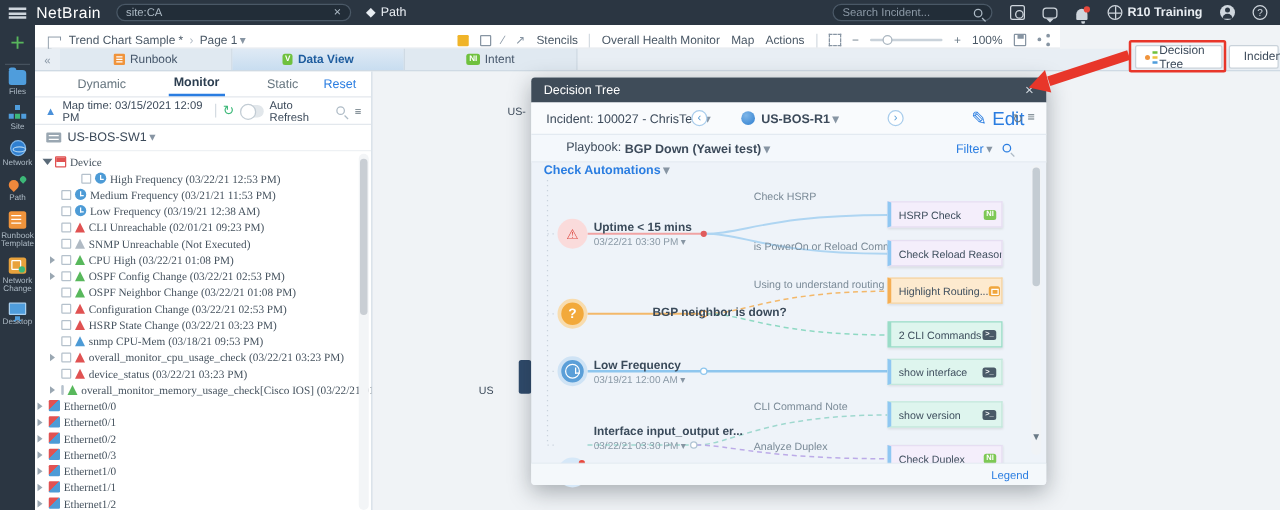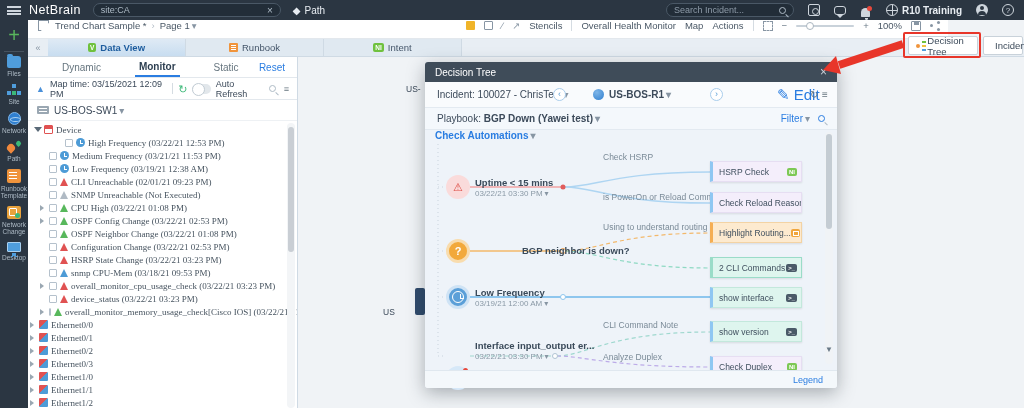--- a/index.html
+++ b/index.html
@@ -54,21 +54,21 @@
   .path-icon::after { content:""; position:absolute; right:0; top:0; width:5px; height:5px; background:#3cb878; border-radius:50% 50% 50% 0; transform:rotate(-45deg); }
   .runbook-template-icon { background:#f0943c; height:14px; border-radius:2px; }
   .runbook-template-icon::before { content:""; position:absolute; left:2px; top:3px; width:8px; height:1px; background:#fff; box-shadow:0 3px 0 #fff, 0 6px 0 #fff; }
   .network-change-icon { background:#e8a23c; height:13px; border-radius:2px; }
   .network-change-icon::before { content:""; position:absolute; left:2px; top:2px; width:6px; height:6px; border:1px solid #fff; border-radius:1px; }
   .network-change-icon::after { content:""; position:absolute; right:1px; bottom:1px; width:5px; height:5px; background:#3cb878; border-radius:50%; }
   .desktop-icon { background:#4f9ddc; height:10px; border-radius:1px; border:1px solid #a9d0f0; }
   .desktop-icon::after { content:""; position:absolute; left:4px; top:10px; width:4px; height:3px; background:#4f9ddc; box-shadow:-2px 2px 0 -1px #4f9ddc, 2px 2px 0 -1px #4f9ddc; }
 
   
-  #crumbrow { position:absolute; left:28px; top:20px; width:920px; height:19px; background:#fff; border-bottom:1px solid #e3e8ed; display:flex; align-items:flex-start; font-size:9.5px; color:#4a5866; z-index:3; }
+  #crumbrow { position:absolute; left:28px; top:20px; width:820px; height:19px; background:#fff; border-bottom:1px solid #e3e8ed; display:flex; align-items:flex-end; font-size:9.5px; color:#4a5866; z-index:3; }
   .ic-corners { width:9px; height:9px; position:relative; margin:0 8px 0 10px; }
   .ic-corners::before, .ic-corners::after { content:""; position:absolute; width:9px; height:9px; }
   .ic-corners::before { border-left:1.5px solid #8795a3; border-top:1.5px solid #8795a3; clip-path:polygon(0 0,100% 0,100% 30%,30% 30%,30% 100%,0 100%); border:1.5px solid #8795a3; }
   .chev-d::after { content:"▾"; color:#8795a3; margin-left:2px; }
   .crumb-sep { color:#b0bac4; margin:0 5px; }
   .crumb-right { margin-left:auto; display:flex; align-items:center; gap:9px; padding-right:8px; color:#4a5866; }
   .sq-o { width:9px; height:9px; background:#f0b429; border-radius:1px; }
   .sq-w { width:9px; height:9px; border:1px solid #8795a3; border-radius:1px; }
   .vsep { width:1px; height:11px; background:#d5dce2; }
   .ic-fit { width:10px; height:10px; border:1px dashed #8795a3; }
@@ -136,21 +136,21 @@
   .map-frag { position:absolute; width:10px; height:27px; background:#2f4a6b; border-radius:2px; }
 
   
   #dlg { position:absolute; left:425px; top:62px; width:412px; height:326px; background:#eef3f9; border-radius:3px; box-shadow:0 5px 18px rgba(30,40,50,.35); z-index:6; }
   .dlg-title { height:20px; background:#3f4c59; border-radius:3px 3px 0 0; color:#fff; font-size:10px; display:flex; align-items:center; padding:0 10px; }
   .dlg-x { margin-left:auto; color:#cfd6dd; font-size:12px; cursor:pointer; }
   .dlg-inc { height:26px; background:#f9fbfd; border-bottom:1px solid #e3eaf1; display:flex; align-items:center; font-size:10px; color:#3c4a5a; padding:0 12px; position:relative; }
   .circ-btn { width:13px; height:13px; border:1px solid #a9cdec; border-radius:50%; color:#5b9fd8; font-size:9px; line-height:11px; text-align:center; background:#fff; }
   .dev-dot { width:11px; height:11px; border-radius:50%; background:radial-gradient(circle at 35% 30%,#7fb6e8,#2f7fd0); }
   .dlg-edit { color:#2a7de1; font-size:15px; }
-  .dlg-pb { height:22px; display:flex; align-items:center; font-size:10px; color:#3c4a5a; padding:0 12px; border-bottom:1px solid #e3eaf1; background:#f4f8fc; }
+  .dlg-pb { height:22px; display:flex; align-items:center; font-size:10px; color:#3c4a5a; padding:0 28px; border-bottom:1px solid #e3eaf1; background:#f4f8fc; }
   .dlg-body { position:absolute; left:0; top:68px; width:412px; height:240px; }
   .sect { position:absolute; left:10px; top:0px; color:#2a7de1; font-size:10px; font-weight:bold; }
   .dnode-ic { position:absolute; left:21px; width:24px; height:24px; border-radius:50%; display:flex; align-items:center; justify-content:center; }
   .n-alarm { background:#fadbdb; color:#dd4b43; font-size:11px; }
   .n-question { background:#f2a93b; border:3px solid #f8dcae; color:#fff; font-size:11px; font-weight:bold; }
   .n-clock { background:#5b9fd8; border:3px solid #cfe3f5; position:relative; }
   .n-clock::before { content:""; width:10px; height:10px; border:1px solid #fff; border-radius:50%; }
   .n-clock::after { content:""; position:absolute; left:11px; top:6px; width:3px; height:4px; border-left:1px solid #fff; border-bottom:1px solid #fff; }
   .n-ifalert { background:#d6e8f8; color:#3b6ea5; font-size:10px; position:relative; }
   .n-ifalert::after { content:""; position:absolute; right:2px; top:2px; width:5px; height:5px; background:#e8483c; border-radius:50%; }
@@ -264,27 +264,27 @@
       </span>
     <span style="color:#6a7a87;">+</span>
     <span>100%</span>
     <span class="ic-save"></span>
     <span class="ic-share"></span>
   </div>
 </div>
 
 <div id="tabrow">
   <div class="tab-collapse">«</div>
+  <div class="doc-tab">
+    <span class="bg-orangebook"></span>
+    <span>Runbook</span>
+  </div>
   <div class="doc-tab active">
     <span class="tb-badge bg-green">V</span>
     <span>Data View</span>
-  </div>
-  <div class="doc-tab">
-    <span class="bg-orangebook"></span>
-    <span>Runbook</span>
   </div>
   <div class="doc-tab">
     <span class="tb-badge bg-green">NI</span>
     <span>Intent</span>
   </div>
 </div>
 
 <div class="ovl-btn" style="left:908px; width:70px;">
   <span class="dt-ic"></span>
   <span>Decision Tree</span>

